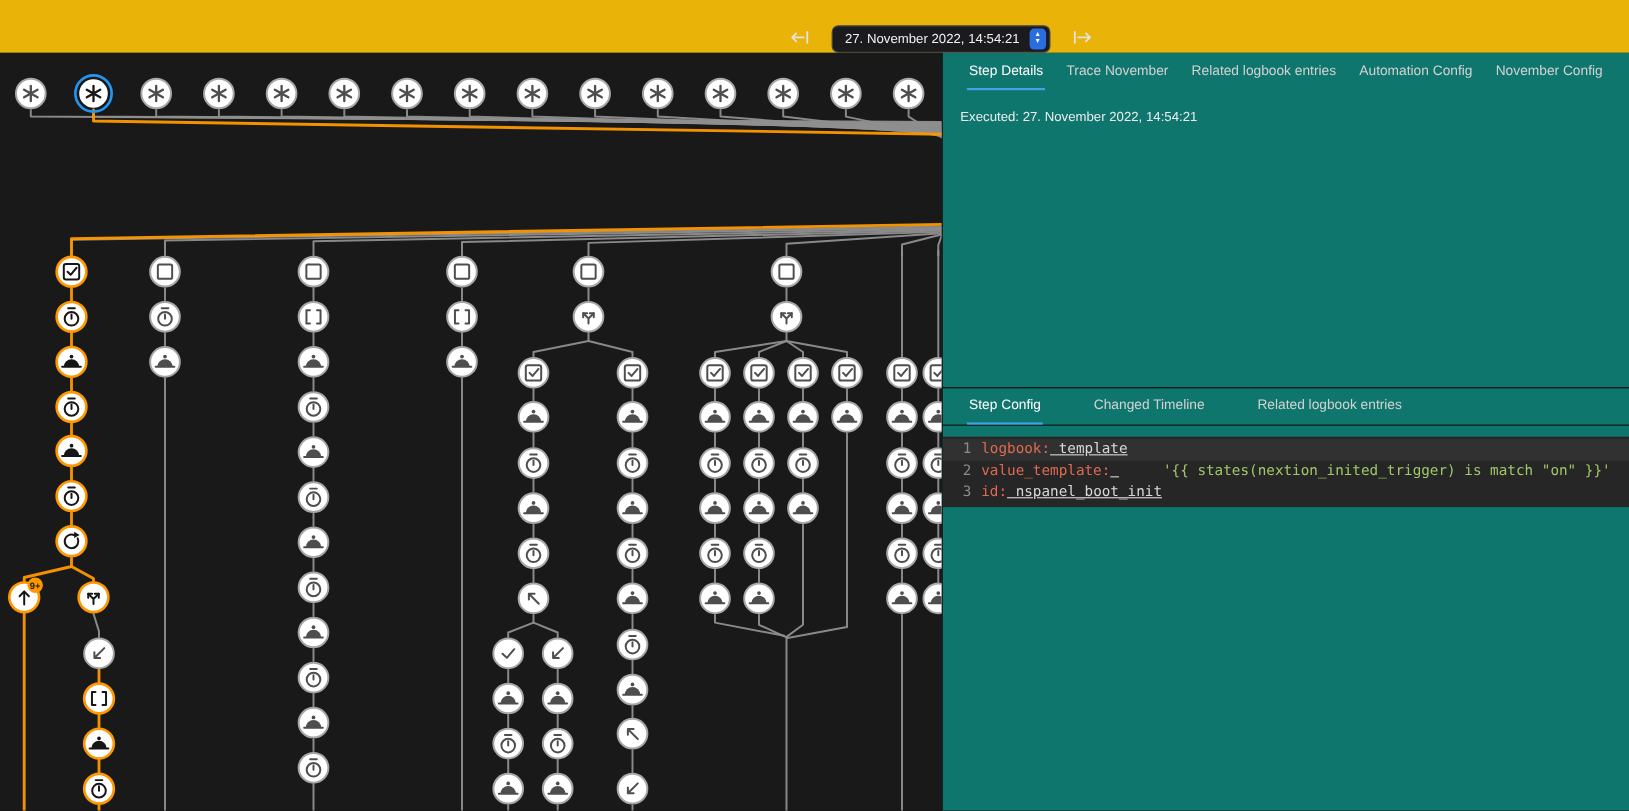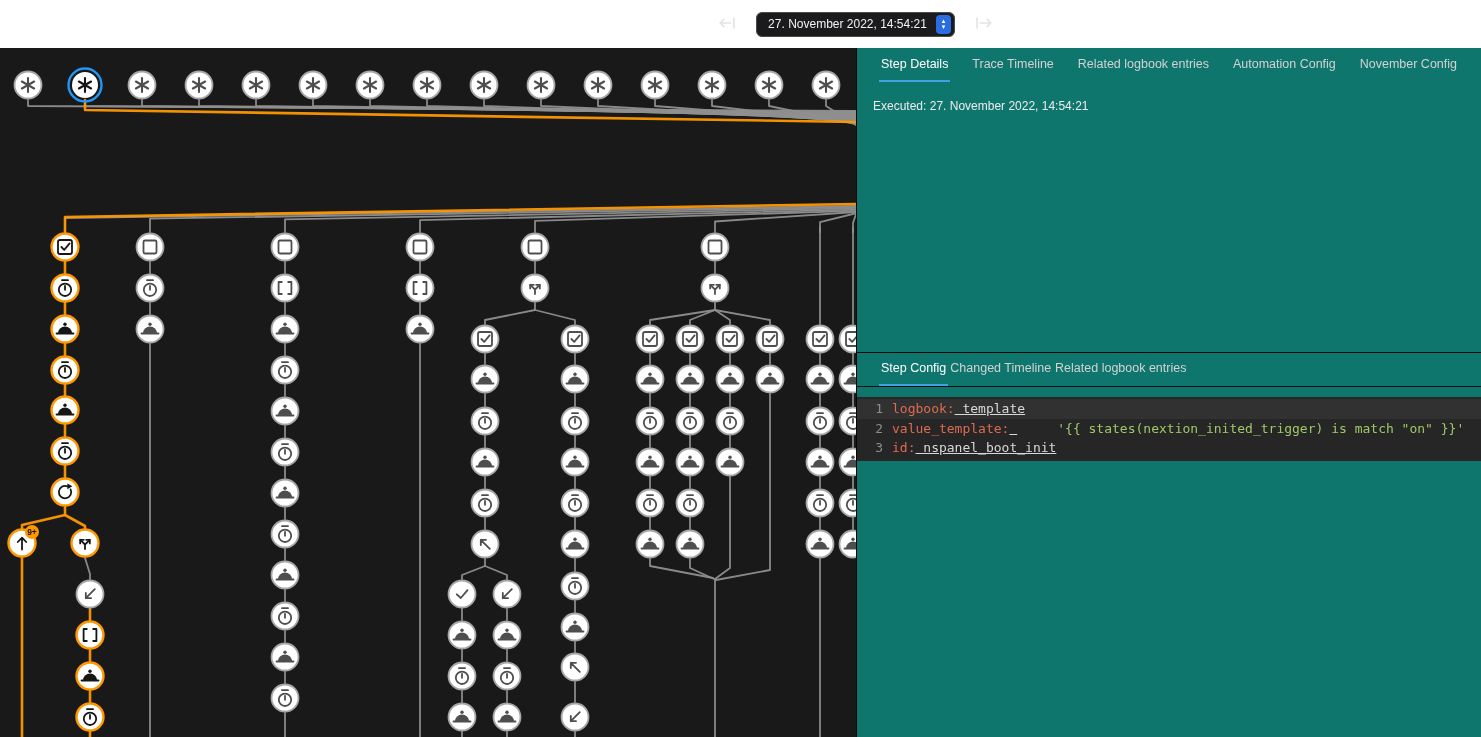--- a/index.html
+++ b/index.html
@@ -1,38 +1,38 @@
 <!DOCTYPE html>
 <html><head>
 <meta charset="utf-8">
 <style>
   html,body{margin:0;padding:0;background:#141414;}
   body{width:1481px;height:737px;overflow:hidden;font-family:"Liberation Sans",sans-serif;-webkit-font-smoothing:antialiased;}
 
   
-  .topbar{height:48px;background:#ffffff;display:flex;align-items:center;justify-content:center;}
+  .topbar{height:48px;background:#eab308;display:flex;align-items:flex-end;justify-content:center;}
   .toolbar-cluster{display:flex;align-items:center;gap:16px;margin-left:230px;}
   .arrow-btn{background:none;border:none;padding:0;width:26px;height:26px;display:flex;align-items:center;justify-content:center;cursor:pointer;}
   .date-select{display:flex;align-items:center;height:23px;background:#1b1b1d;border:1px solid #4a4a4a;border-radius:6px;padding:0 3px 0 11px;gap:9px;cursor:pointer;}
   .date-select .value{color:#f2f2f2;font-size:12px;white-space:nowrap;}
   .stepper{width:15px;height:19px;background:#2a6de0;border-radius:4px;display:flex;flex-direction:column;align-items:center;justify-content:center;color:#fff;}
   .stepper span{font-size:7px;line-height:6px;display:block;}
 
   
   .content{display:flex;height:689px;}
   .graph-area{width:856px;height:689px;background:#191919;position:relative;flex-shrink:0;}
   .graph-area svg{display:block;}
   .right-panel{flex:1;display:flex;flex-direction:column;background:#0f766e;border-left:1px solid #050505;min-width:0;}
 
   
   .panel-top{height:304px;display:flex;flex-direction:column;flex-shrink:0;}
   .panel-bottom{flex:1;display:flex;flex-direction:column;border-top:1px solid #070707;}
   .tabs{display:flex;align-items:flex-end;height:34px;padding:0 22px;box-sizing:border-box;flex-shrink:0;}
   #top-tabs{justify-content:space-between;}
-  #bottom-tabs{border-bottom:1px solid #0e0e0e;align-items:center;}
+  #bottom-tabs{gap:44px;border-bottom:1px solid #0e0e0e;align-items:center;}
   .tab{background:none;border:none;font-family:inherit;color:#d2d2d2;font-size:12.5px;padding:8px 2px 9px;cursor:pointer;border-bottom:2px solid transparent;white-space:nowrap;}
   .tab.active{color:#ffffff;border-bottom-color:#42a1e4;}
   .panel-body{padding:17px 16px;color:#ececec;font-size:12px;}
 
   
   .code-block{margin-top:10px;background:#262626;font-family:"DejaVu Sans Mono","Liberation Mono",monospace;font-size:13px;line-height:19.5px;padding:2px 0 3px;}
   .code-line{display:flex;}
   .code-line.active-line{background:#313131;}
   .ln{width:26px;text-align:right;padding-right:9px;color:#8d8d8d;flex-shrink:0;user-select:none;}
   .tokens{white-space:pre;}
@@ -731,21 +731,21 @@
             <circle cx="853" cy="491.2" r="1.7" fill="#4e4e4e"></circle>
           </g>
         </g>
       </svg>
   </div>
 
   <div class="right-panel">
     <section class="panel-top">
       <nav class="tabs" id="top-tabs">
           <button class="tab active">Step Details</button>
-          <button class="tab">Trace Timeline</button>
+          <button class="tab">Trace November</button>
           <button class="tab">Related logbook entries</button>
           <button class="tab">Automation Config</button>
           <button class="tab">November Config</button>
         </nav>
       <div class="panel-body">
         <span>Executed: 27. November 2022, 14:54:21</span>
       </div>
     </section>
 
     <section class="panel-bottom">

